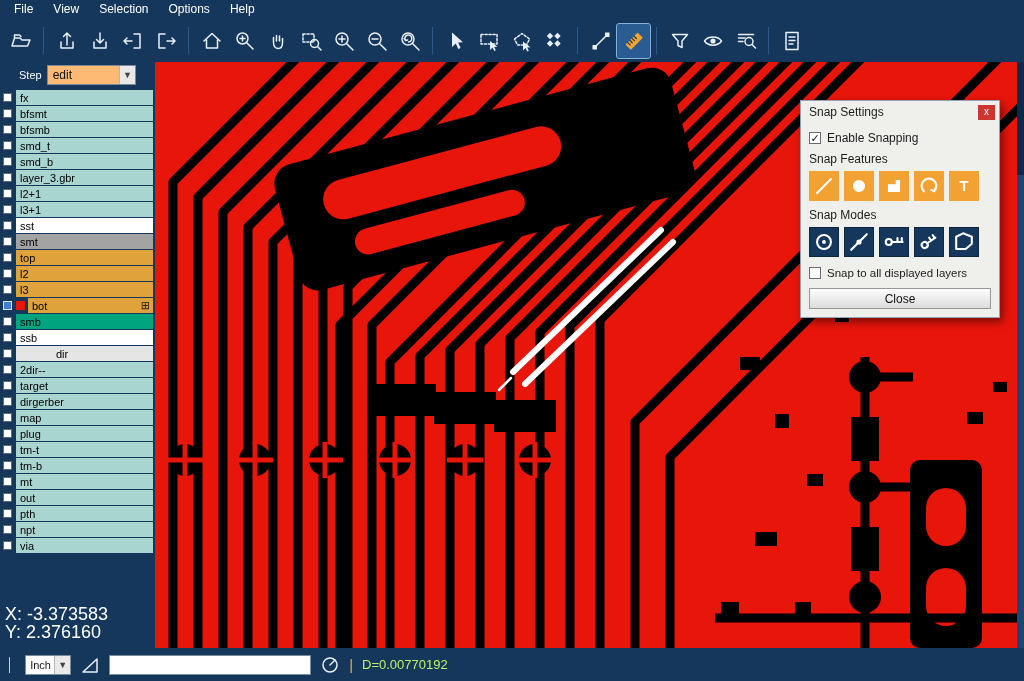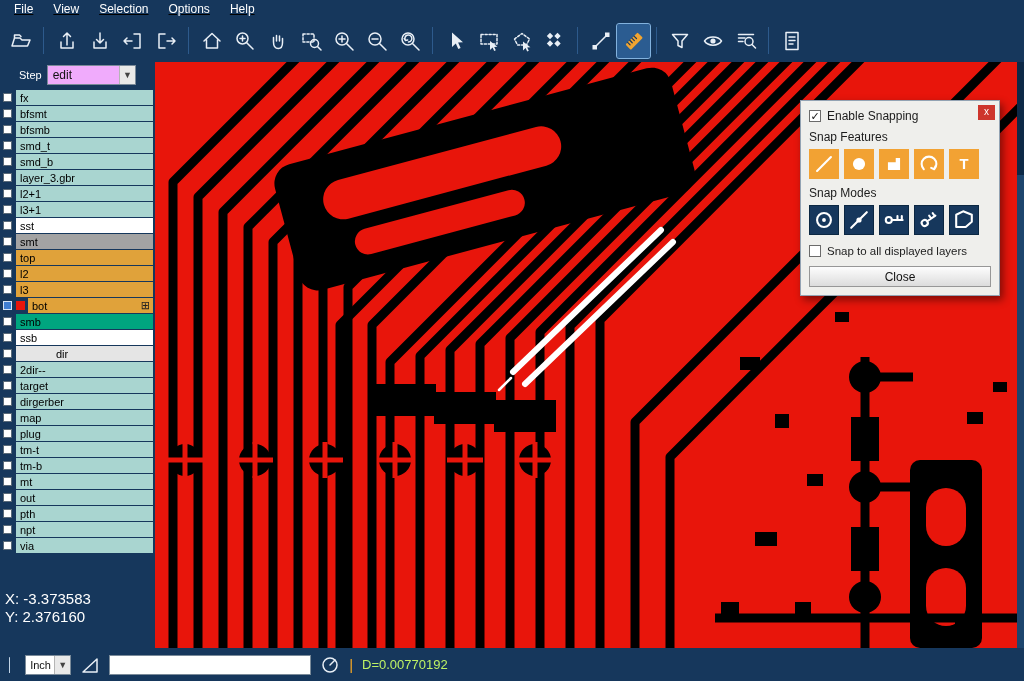--- a/index.html
+++ b/index.html
@@ -1,48 +1,48 @@
 <!DOCTYPE html>
 <html><head>
 <meta charset="utf-8">
 <style>
   *{margin:0;padding:0;box-sizing:border-box;}
   html,body{width:1024px;height:681px;overflow:hidden;}
   body{font-family:"Liberation Sans",sans-serif;background:#16375c;}
   .app{width:1024px;height:681px;display:flex;flex-direction:column;position:relative;}
 
   
-  .menubar{height:19px;background:#16375c;display:flex;align-items:center;padding-left:4px;flex:none;text-decoration:underline;}
+  .menubar{height:19px;background:#16375c;display:flex;align-items:center;padding-left:4px;flex:none;}
   .menu-item{color:#fff;font-size:12px;padding:0 10px;line-height:19px;cursor:default;}
 
   
   .toolbar{height:43px;background:#16375c;display:flex;align-items:center;padding:0 4px;flex:none;}
   .tbtn{width:33px;height:34px;display:flex;align-items:center;justify-content:center;border-radius:2px;flex:none;}
   .tbtn.selected{background:#2b5c91;outline:1px solid #82b2de;}
   .tsep{width:1px;height:27px;background:#0c2a47;border-right:1px solid #2d5a8c;margin:0 6px;flex:none;}
   .ti{width:22px;height:22px;stroke:#e9eff6;fill:none;stroke-width:1.5;stroke-linejoin:round;stroke-linecap:round;}
 
   
   .main{flex:1;display:flex;min-height:0;}
   .sidebar{width:155px;background:#16375c;position:relative;flex:none;}
   .step-row{height:26px;display:flex;align-items:center;padding:0 19px;gap:5px;}
   .step-label{color:#fff;font-size:11px;}
-  .combo{flex:1;height:20px;background:#f0abfc;border:1px solid #7a8a99;display:flex;align-items:center;font-size:12px;color:#111;padding-left:5px;position:relative;}
+  .combo{flex:1;height:20px;background:#fdba74;border:1px solid #7a8a99;display:flex;align-items:center;font-size:12px;color:#111;padding-left:5px;position:relative;}
   .combo-arrow{position:absolute;right:0;top:0;width:16px;height:100%;background:#e9e9e9;border-left:1px solid #b5b5b5;display:flex;align-items:center;justify-content:center;font-size:9px;color:#444;}
 
   .layer-list{padding-top:2px;}
   .layer-group{}
   .layer-row{display:flex;align-items:center;height:15px;margin-bottom:1px;}
   .layer-check{width:9px;height:9px;background:#fff;border:1px solid #5a6a78;margin:0 4px 0 3px;flex:none;}
   .layer-check.active{background:#3f7fd4;border-color:#d5e4f7;}
   .layer-active-swatch{width:9px;height:9px;background:#e8150b;margin-right:3px;flex:none;}
   .layer-band{flex:1;height:15px;font-size:11px;color:#000;padding-left:4px;margin-right:2px;display:flex;align-items:center;overflow:hidden;white-space:nowrap;}
   .grid-icon{margin-left:auto;margin-right:3px;font-size:11px;line-height:11px;color:#222;}
 
-  .coords{position:absolute;bottom:22px;left:5px;color:#fff;font-size:15px;line-height:18px;}
+  .coords{position:absolute;bottom:7px;left:5px;color:#fff;font-size:18px;line-height:18px;}
 
   
   .canvas{flex:1;position:relative;background:#e8150b;overflow:hidden;}
   .canvas > svg{position:absolute;left:0;top:0;}
   .vscroll{position:absolute;right:0;top:0;width:7px;height:100%;background:#1d456d;}
   .vthumb{width:100%;height:113px;background:#0d2947;}
 
   
   .dialog{position:absolute;left:645px;top:38px;width:200px;background:#efefec;border:1px solid #93a3b3;box-shadow:3px 4px 8px rgba(0,0,0,.45);font-size:12px;color:#1c1c1c;z-index:5;}
   .dlg-title{height:22px;display:flex;align-items:center;padding-left:8px;}
@@ -449,20 +449,21 @@
           <path d="M358 310 L506 168"></path>
           <path d="M370 322 L518 180"></path>
           <path d="M344 328 L356 316" stroke-width="2.5"></path>
         </g>
       </svg>
       <div class="vscroll">
           <div class="vthumb"></div>
         </div>
 
       <div class="dialog">
+        <div class="dlg-title">Snap Settings</div>
         <div class="dlg-close">x</div>
         <div class="dlg-body">
           <div class="dlg-check">
             <span class="cb checked" id="cb-enable"></span>
             <span>Enable Snapping</span>
           </div>
           <div class="dlg-sub">Snap Features</div>
           <div class="icon-row">
             <div class="fbtn">
               <svg class="di" viewBox="0 0 30 30">

